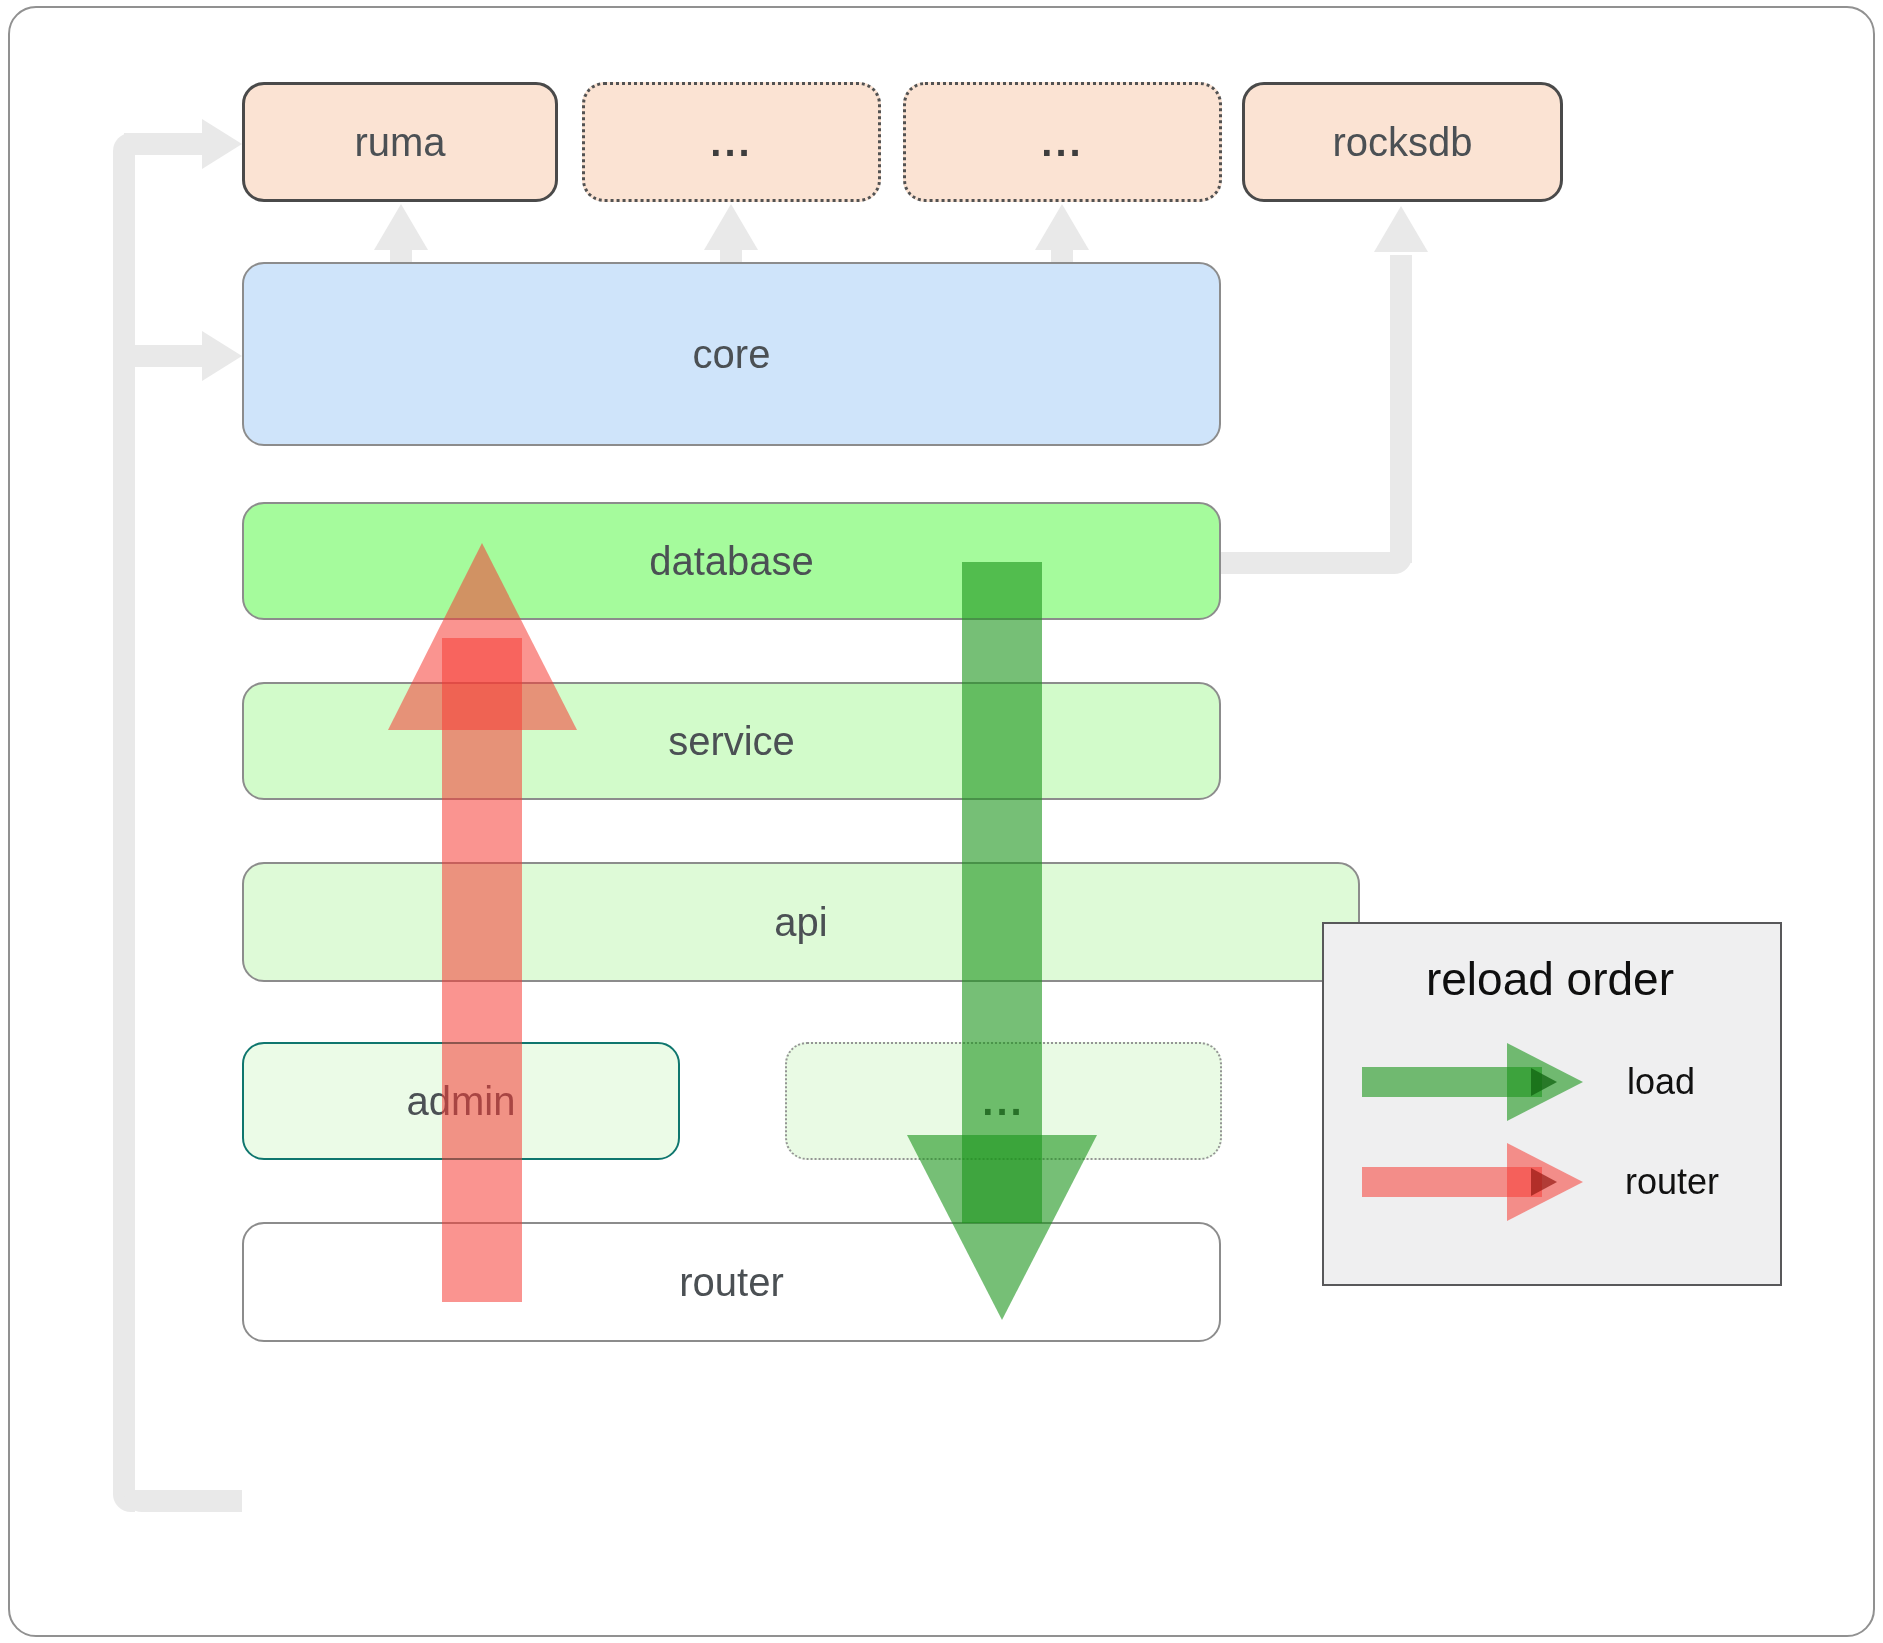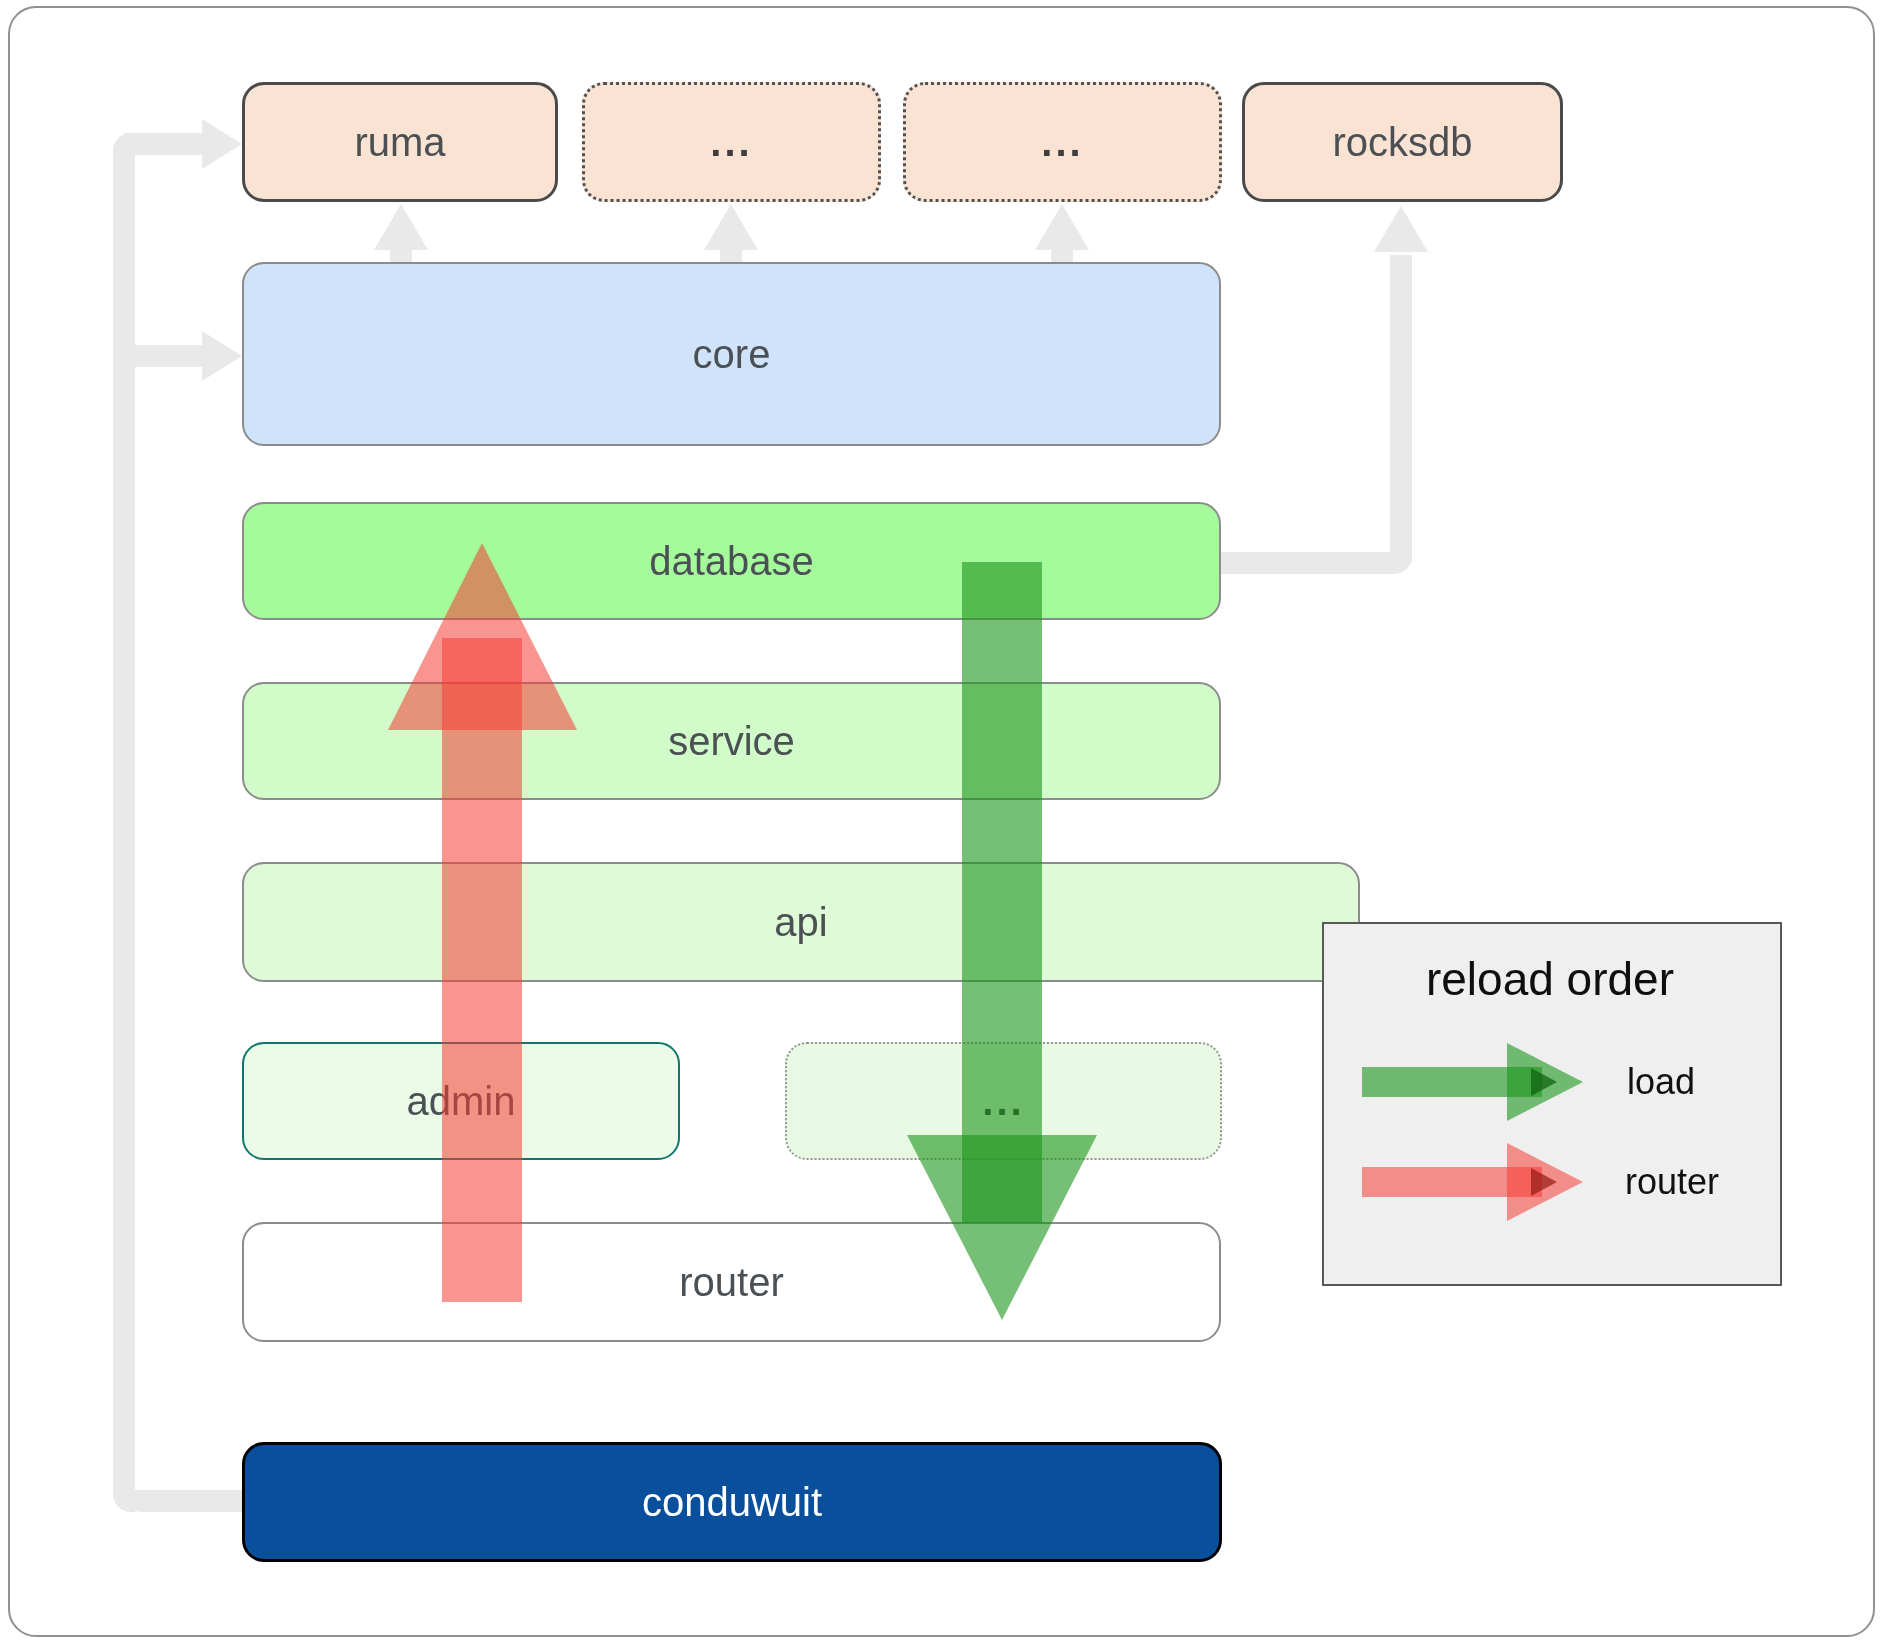--- a/index.html
+++ b/index.html
@@ -130,23 +130,20 @@
   </div>
   <div id="n-admin" class="abs box">
     <span>admin</span>
   </div>
   <div id="n-dots3" class="abs box">
     <span class="dots">...</span>
   </div>
   <div id="n-router" class="abs box row-border">
     <span>router</span>
   </div>
-  <div id="n-conduwuit" class="abs box">
-    <span>conduwuit</span>
-  </div>
 
   <div id="unload-shaft" class="abs"></div>
   <div id="unload-head" class="abs tri"></div>
   <div id="load-shaft" class="abs"></div>
   <div id="load-head" class="abs tri"></div>
 
   <div id="legend" class="abs"></div>
   <div id="legend-title" class="abs">reload order</div>
   <div id="legend-load-shaft" class="abs"></div>
   <div id="legend-load-head" class="abs tri"></div>

